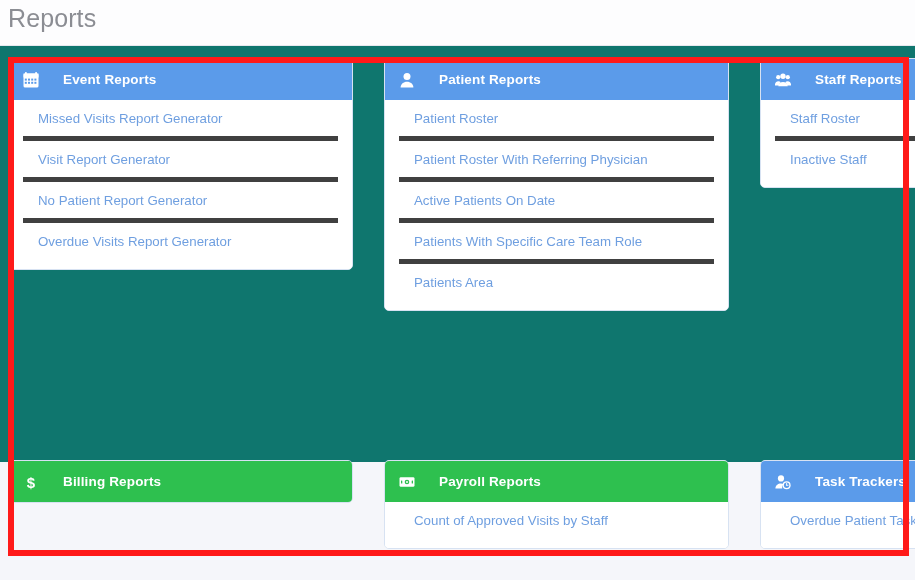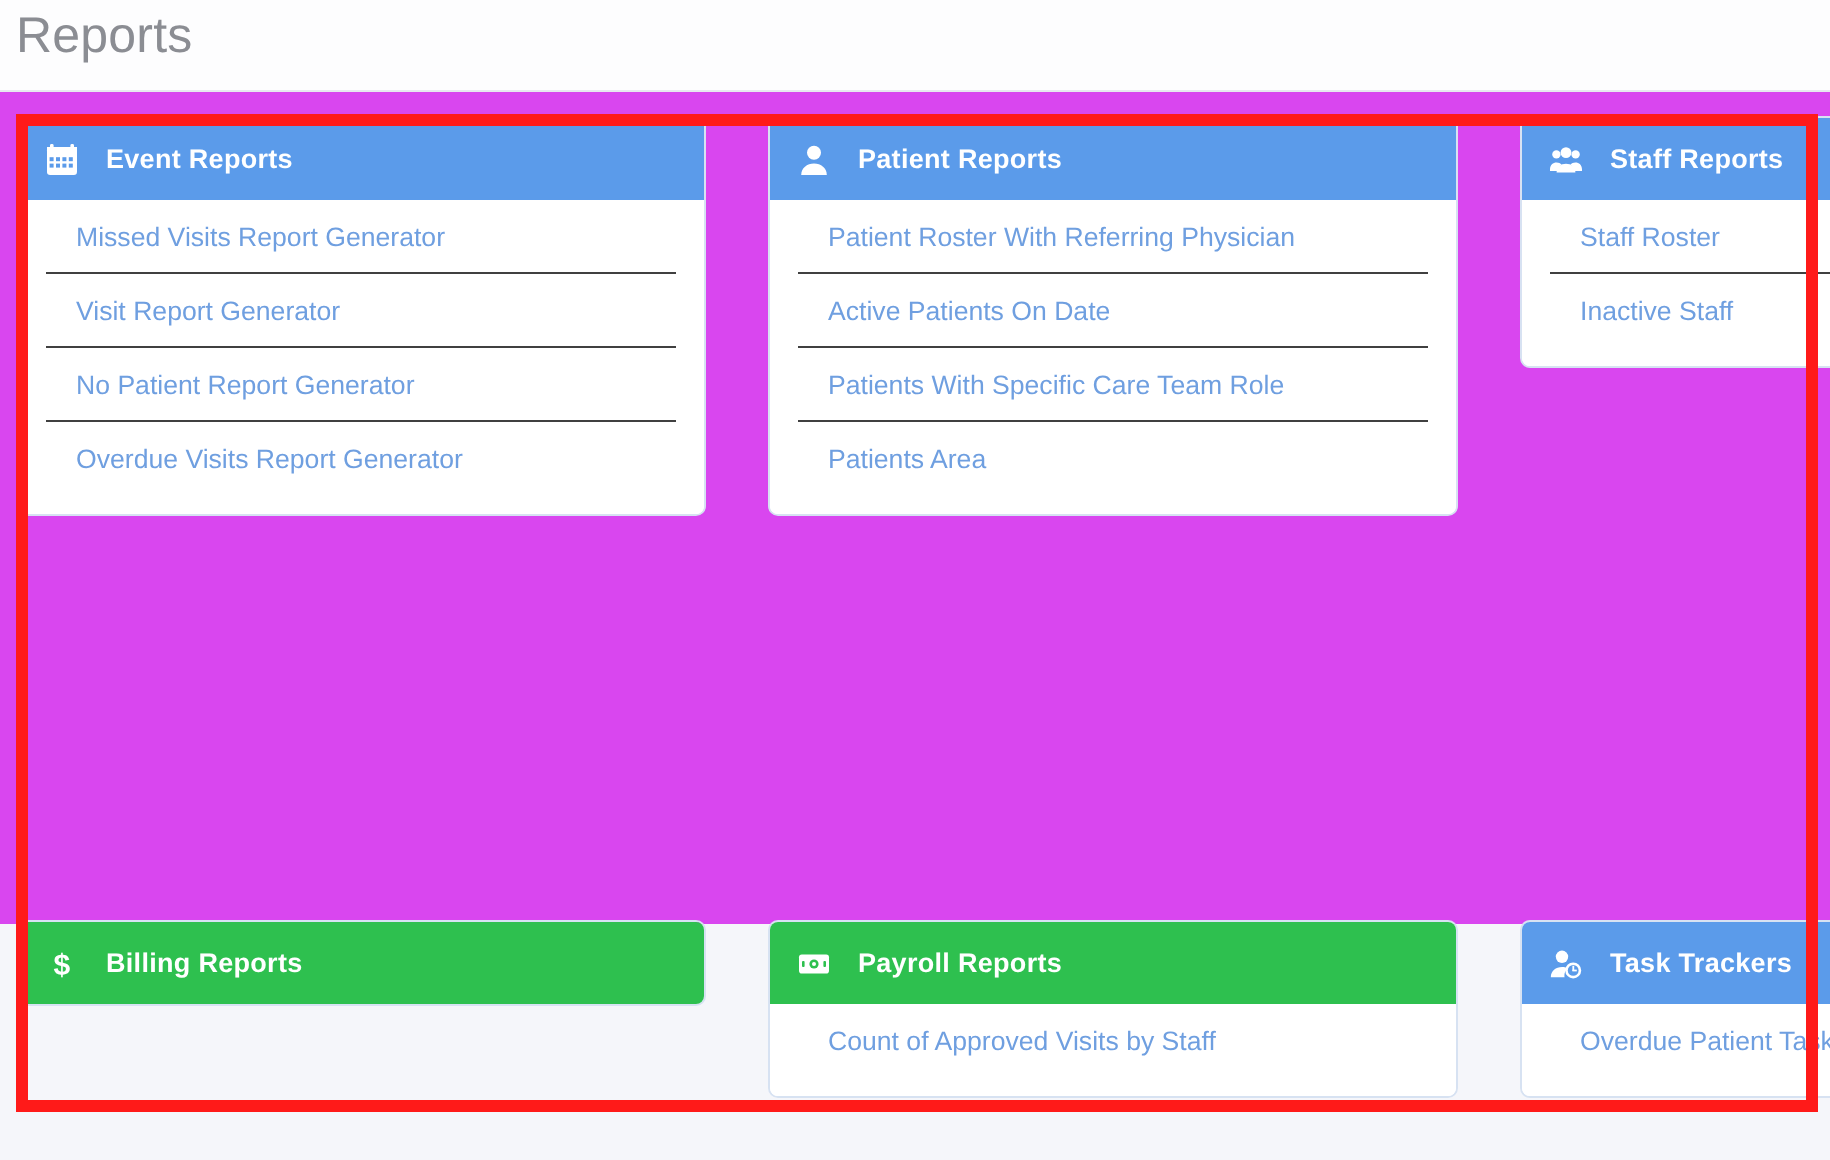--- a/index.html
+++ b/index.html
@@ -2,21 +2,21 @@
 <html><head>
 <meta charset="utf-8">
 <style>
   * { box-sizing: border-box; margin: 0; padding: 0; }
   html, body {
     width: 915px; height: 580px;
     font-family: "Liberation Sans", sans-serif;
     background: #f5f6fa;
     overflow: hidden;
   }
-  #page { position: relative; width: 915px; height: 462px; background: #d946ef; }
+  #page { position: relative; width: 915px; height: 462px; background: #0f766e; }
 
   
   .page-header {
     position: absolute; left: 0; top: 0; width: 915px; height: 46px;
     background: #fdfdfe; border-bottom: 1px solid #e7e9ef;
   }
   .page-title {
     position: absolute; left: 8px; top: 4px;
     font-size: 25px; font-weight: 400; color: #8b8d93; letter-spacing: .1px;
   }
@@ -36,40 +36,40 @@
     border: 1px solid #d7e2f2;
     border-radius: 5px;
     overflow: hidden;
   }
   .card.col-1 { left: 8px;   width: 345px; }
   .card.col-2 { left: 384px; width: 345px; }
   .card.col-3 { left: 760px; width: 345px; }
 
   .card-header {
     height: 41px; display: flex; align-items: center;
-    padding: 0 14px; gap: 14px;
+    padding: 0 14px; gap: 24px;
     color: #ffffff; font-size: 13.5px; font-weight: 700;
     letter-spacing: .15px;
   }
   .card-header.blue  { background: #5b9bea; }
   .card-header.green { background: #2ec04f; }
   .card-header .hicon {
     display: inline-flex; align-items: center; justify-content: center;
     width: 16px; height: 16px; flex: none;
   }
   .card-header .hicon svg { display: block; }
 
   .card-body { padding: 0 0 10px 0; background: #fff; }
   .report-link {
     display: block;
     margin: 0 14px;
     padding: 11px 0 10px 15px;
     font-size: 13.3px;
     color: #6f9fe0;
-    border-bottom: 1px solid #404040;
+    border-bottom: 5px solid #404040;
     text-decoration: none;
     white-space: nowrap;
     cursor: pointer;
   }
   .report-link:last-child { border-bottom: none; }
 
   
   .annotation-rect {
     position: absolute;
     left: 8px; top: 57px;
@@ -124,20 +124,21 @@
         <div class="card-header blue">
           <span class="hicon">
             <svg width="16" height="16" viewBox="0 0 16 16">
               <circle cx="8" cy="4.4" r="3.5" fill="#fff"></circle>
               <path d="M1.6 15.5c0-3.5 2.9-5.8 6.4-5.8s6.4 2.3 6.4 5.8z" fill="#fff"></path>
             </svg>
           </span>
           <span>Patient Reports</span>
         </div>
         <div class="card-body">
+          <a class="report-link">Patient Roster</a>
           <a class="report-link">Patient Roster With Referring Physician</a>
           <a class="report-link">Active Patients On Date</a>
           <a class="report-link">Patients With Specific Care Team Role</a>
           <a class="report-link">Patients Area</a>
         </div>
       </div>
 
       <div class="card col-3">
         <div class="card-header blue">
           <span class="hicon">

